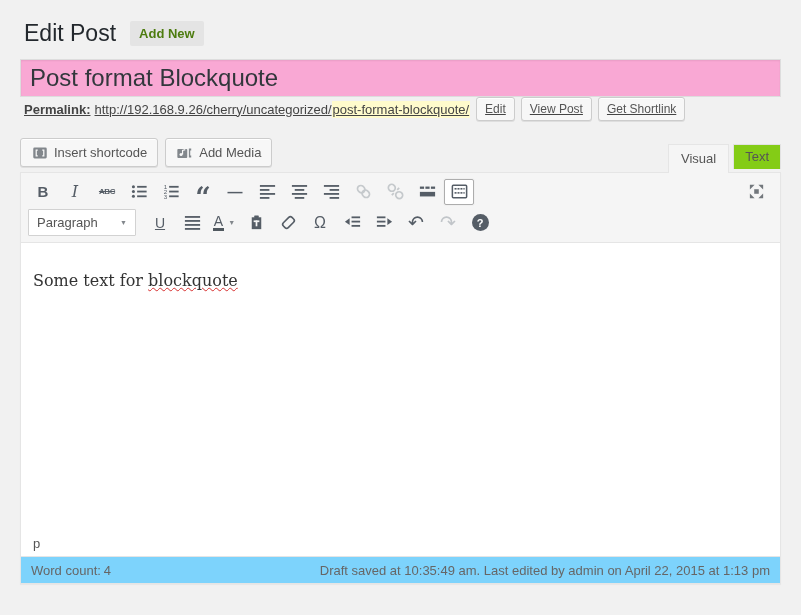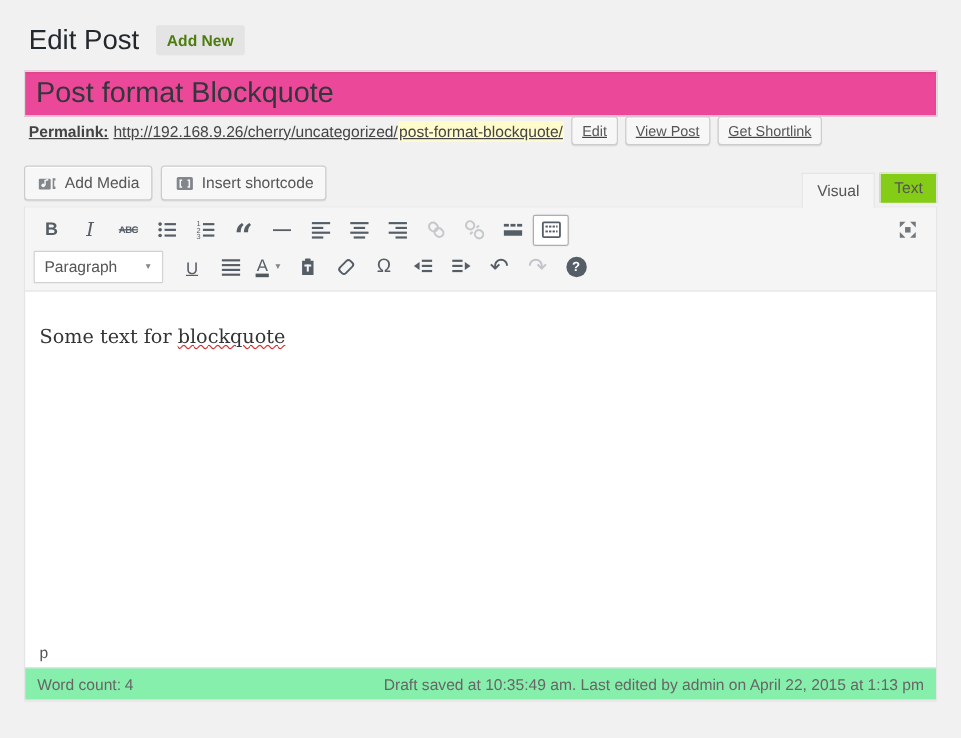--- a/index.html
+++ b/index.html
@@ -17,21 +17,21 @@
   .page-title { font-size:23px; font-weight:400; color:#23282d; margin:0; line-height:29px; }
   .add-new {
     margin-left:14px; padding:5px 9px; background:#e4e4e4; border-radius:2px;
     color:#4d7c0f; font-size:13px; font-weight:600; cursor:pointer; text-decoration:none;
   }
 
   
   .title-input {
     display:block; width:100%; height:38px; margin-top:5px; padding:18px 9px;
     font-family:"Liberation Sans", sans-serif; font-size:24px; color:#32373c;
-    background:#ec4899; border:1px solid #ddd; box-shadow:inset 0 1px 2px rgba(0,0,0,.07);
+    background:#f9a8d4; border:1px solid #ddd; box-shadow:inset 0 1px 2px rgba(0,0,0,.07);
     outline:none;
   }
 
   
   .permalink-row { margin-top:0; padding-left:4px; display:flex; align-items:center; flex-wrap:nowrap; white-space:nowrap;text-decoration:underline; }
   .permalink-label { font-weight:700; color:#444; margin-right:4px; }
   .permalink-url { color:#444; }
   .permalink-slug { background:#fffbcc; color:#444; padding:1px 1px;text-align:right; }
   .btn {
     display:inline-flex; align-items:center; justify-content:center;
@@ -87,21 +87,21 @@
   
   .mce-content { height:290px; padding:10px 12px; cursor:text; }
   .mce-content p {
     margin:16px 0; font-family:"DejaVu Serif", serif; font-size:16px; color:#333; line-height:1.5;
   }
   .squiggle { text-decoration:underline; text-decoration-style:wavy; text-decoration-color:#d63030; text-decoration-thickness:1px; }
 
   
   .mce-path { padding:3px 12px 5px; font-size:13px; color:#555; }
   .status-info {
-    border-top:1px solid #e5e5e5; background:#86efac; height:27px;
+    border-top:1px solid #e5e5e5; background:#7dd3fc; height:27px;
     display:flex; align-items:center; justify-content:space-between; padding:0 10px; color:#666;
   }
   .wordcount span { margin-right:3px; }
   svg { display:block; }
 </style>
 </head>
 <body>
 
 <div class="wrap">
 
@@ -115,40 +115,40 @@
   <div class="permalink-row">
     <span class="permalink-label">Permalink:</span>
     <span class="permalink-url">http://192.168.9.26/cherry/uncategorized/</span>
       <span class="permalink-slug">post-format-blockquote/</span>
     <button class="btn btn-small">Edit</button>
     <button class="btn btn-small">View Post</button>
     <button class="btn btn-small">Get Shortlink</button>
   </div>
 
   <div class="media-row">
+    <button class="btn media-btn">
+      <span>
+        <svg width="18" height="18" viewBox="0 0 20 20">
+          <rect x="2.5" y="4" width="15" height="12" rx="1.5" fill="#82878c"></rect>
+          <path fill="none" stroke="#f7f7f7" stroke-width="1.4" d="M7.5 6.8h-1.7v6.4h1.7M12.5 6.8h1.7v6.4h-1.7"></path>
+        </svg>
+      </span>
+      <span>Insert shortcode</span>
+    </button>
     <button class="btn media-btn">
       <span>
         <svg width="18" height="18" viewBox="0 0 20 20">
           <path fill="#82878c" d="M2.5 5.5h9a1 1 0 0 1 1 1v8a1 1 0 0 1-1 1h-9a1 1 0 0 1-1-1v-8a1 1 0 0 1 1-1z"></path>
           <circle fill="#f7f7f7" cx="5.6" cy="11.6" r="1.7"></circle>
           <path fill="none" stroke="#f7f7f7" stroke-width="1.3" d="M7.3 11.6V7.1l3-0.9"></path>
           <path fill="#82878c" d="M14.3 5h2.6v2.2h-1.1v5.6h1.1V15h-2.6z"></path>
         </svg>
       </span>
       <span>Add Media</span>
     </button>
-    <button class="btn media-btn">
-      <span>
-        <svg width="18" height="18" viewBox="0 0 20 20">
-          <rect x="2.5" y="4" width="15" height="12" rx="1.5" fill="#82878c"></rect>
-          <path fill="none" stroke="#f7f7f7" stroke-width="1.4" d="M7.5 6.8h-1.7v6.4h1.7M12.5 6.8h1.7v6.4h-1.7"></path>
-        </svg>
-      </span>
-      <span>Insert shortcode</span>
-    </button>
     <div class="tabs">
       <div class="tab tab-visual">Visual</div>
       <div class="tab tab-text">Text</div>
     </div>
   </div>
 
   <div class="editor">
     <div class="toolbar">
 
       <div class="tb-row">

